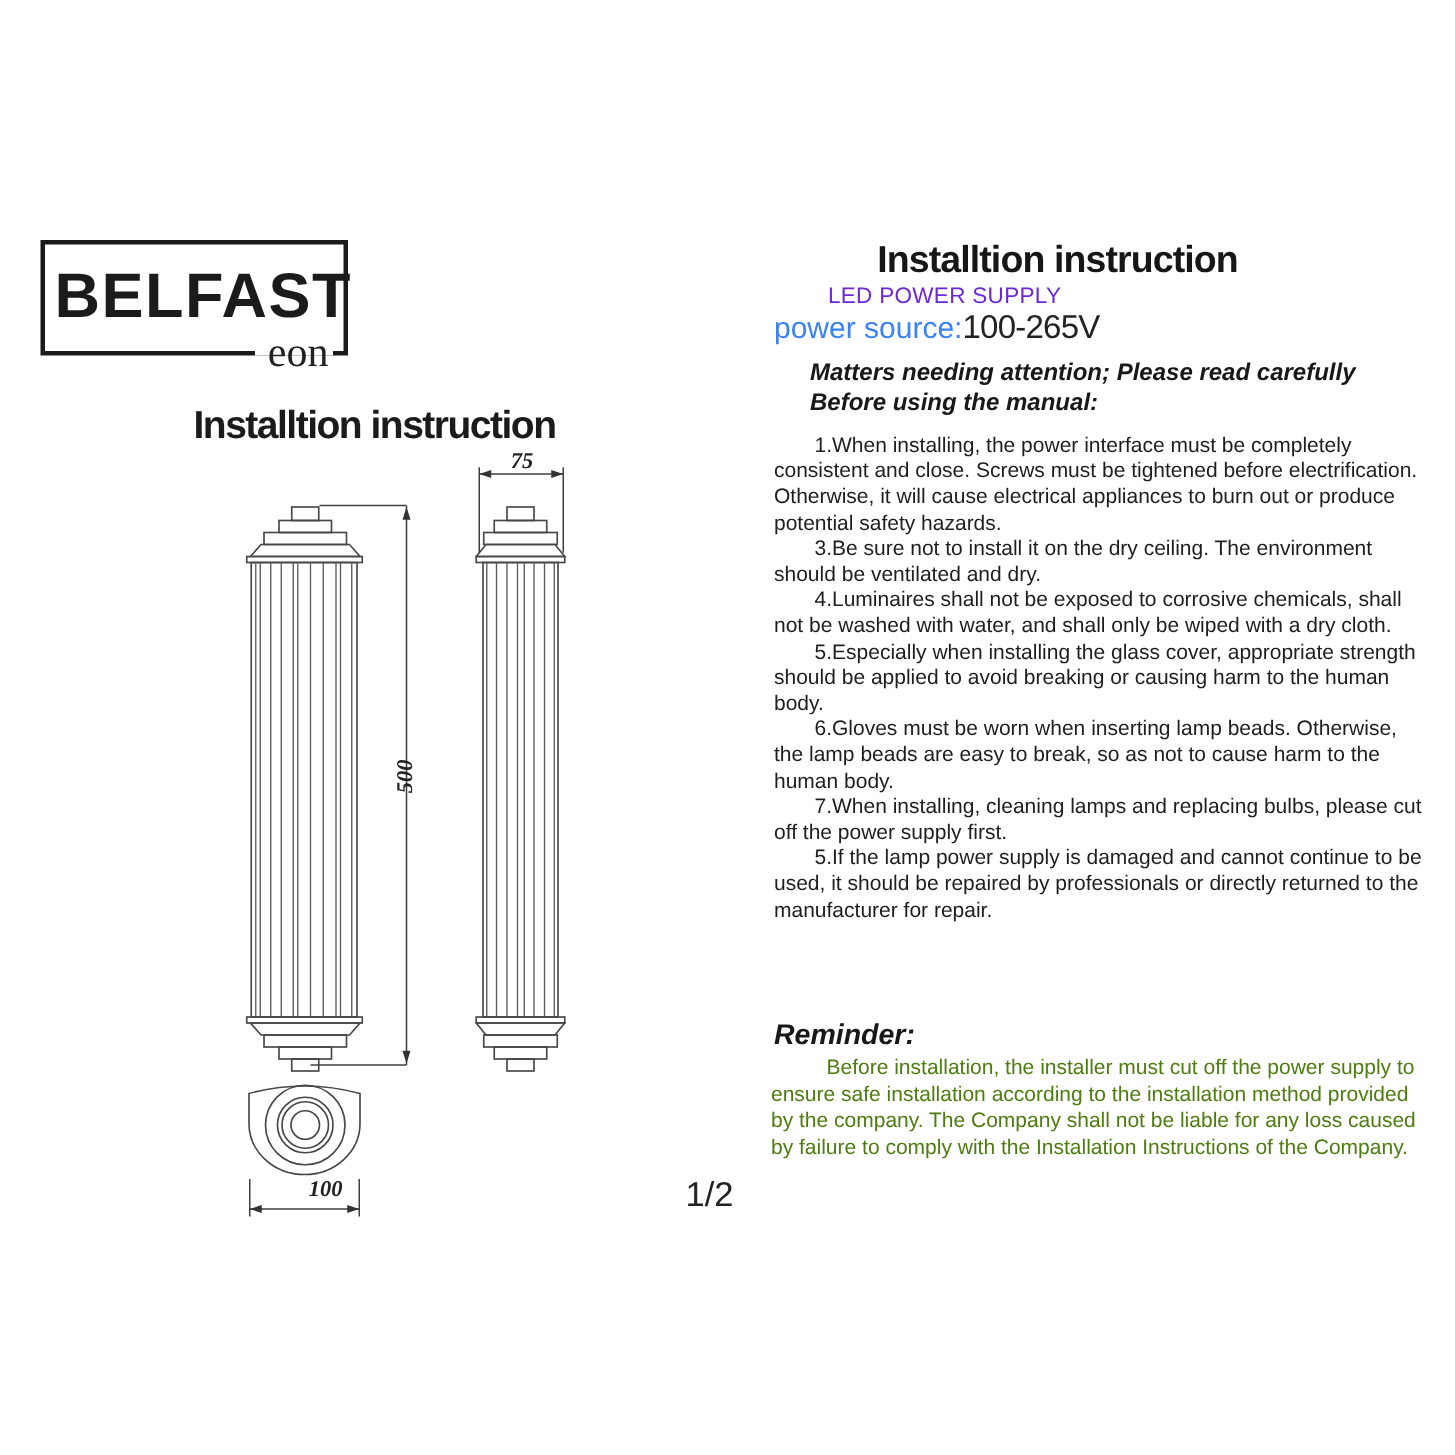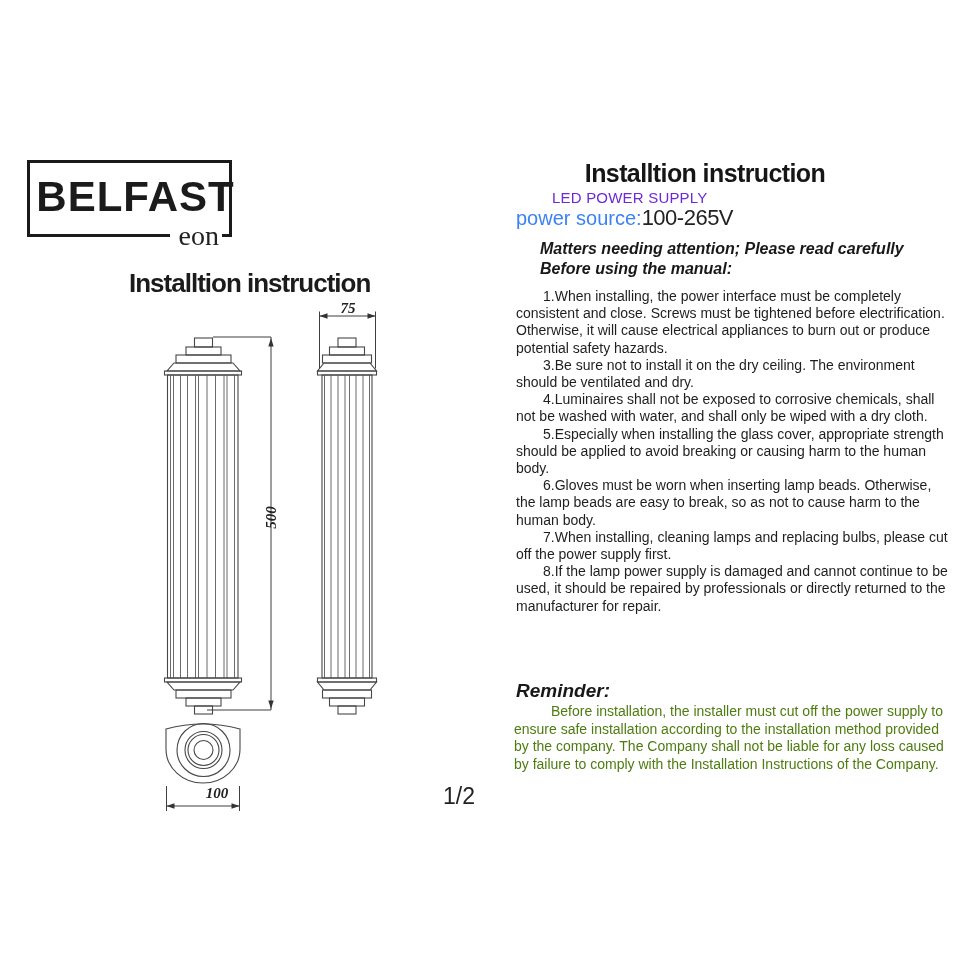--- a/index.html
+++ b/index.html
@@ -61,21 +61,21 @@
   .instructions p{margin:0;text-indent:27px;}
   .reminder-title{
     position:absolute;left:516px;top:680px;
     font-size:19px;font-weight:bold;font-style:italic;color:#181818;
   }
   .reminder-body{
     position:absolute;left:514px;top:703px;width:440px;
     font-size:14px;line-height:17.5px;color:#4d7c0f;text-indent:37px;
   }
   .page-number{
-    position:absolute;left:443px;top:783px;font-size:23px;color:#222;
+    position:absolute;left:457px;top:783px;font-size:23px;color:#222;
   }
 </style>
 </head>
 <body>
 
 <div class="page">
 
   <div class="logo-box">
     <span class="logo-brand">BELFAST</span>
     <span class="logo-gap"></span>
@@ -192,21 +192,21 @@
     <div>Before using the manual:</div>
   </div>
 
   <div class="instructions">
     <p>1.When installing, the power interface must be completely consistent and close. Screws must be tightened before electrification. Otherwise, it will cause electrical appliances to burn out or produce potential safety hazards.</p>
     <p>3.Be sure not to install it on the dry ceiling. The environment should be ventilated and dry.</p>
     <p>4.Luminaires shall not be exposed to corrosive chemicals, shall not be washed with water, and shall only be wiped with a dry cloth.</p>
     <p>5.Especially when installing the glass cover, appropriate strength should be applied to avoid breaking or causing harm to the human body.</p>
     <p>6.Gloves must be worn when inserting lamp beads. Otherwise, the lamp beads are easy to break, so as not to cause harm to the human body.</p>
     <p>7.When installing, cleaning lamps and replacing bulbs, please cut off the power supply first.</p>
-    <p>8.If the lamp power supply is damaged and cannot continue to be used, it should be repaired by professionals or directly returned to the manufacturer for repair.</p>
+    <p>5.If the lamp power supply is damaged and cannot continue to be used, it should be repaired by professionals or directly returned to the manufacturer for repair.</p>
   </div>
 
   <div class="reminder-title">Reminder:</div>
   <div class="reminder-body">Before installation, the installer must cut off the power supply to ensure safe installation according to the installation method provided by the company. The Company shall not be liable for any loss caused by failure to comply with the Installation Instructions of the Company.</div>
 
   <div class="page-number">1/2</div>
 
 </div>
 
 </body></html>

